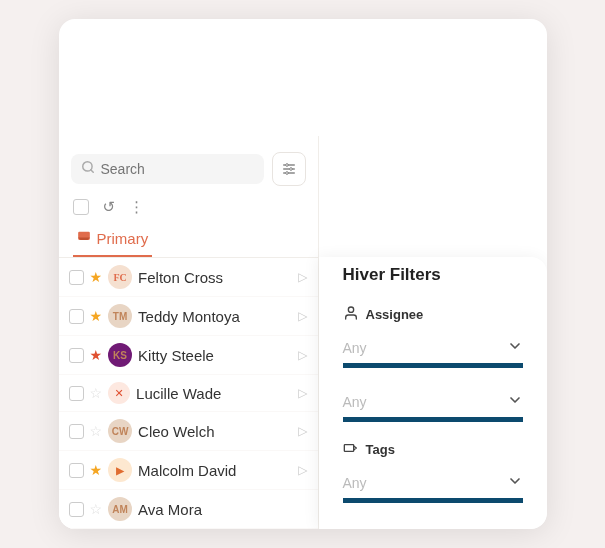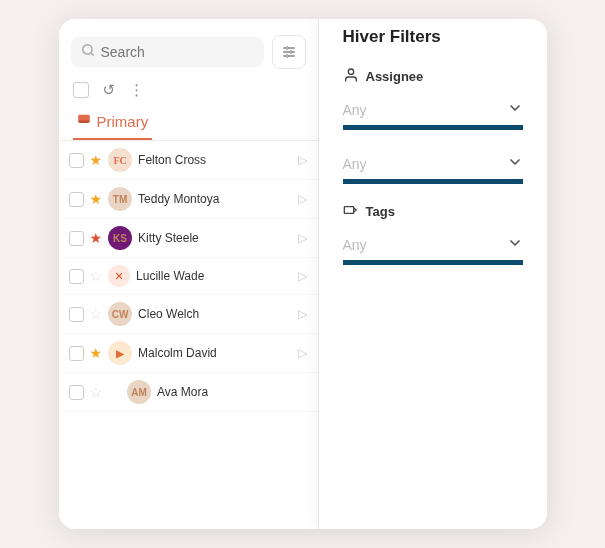--- a/index.html
+++ b/index.html
@@ -15,20 +15,21 @@
     }
     .window {
       width: 488px;
       height: 510px;
       background: #fff;
       border-radius: 16px;
       box-shadow: 0 4px 32px rgba(0,0,0,0.10);
       display: flex;
       overflow: hidden;
       position: relative;
+      align-items: flex-end;
     }
     
     .email-panel {
       width: 260px;
       background: #fff;
       border-right: 1px solid #f0ede9;
       display: flex;
       flex-direction: column;
       flex-shrink: 0;
     }
@@ -146,21 +147,21 @@
       display: flex;
       align-items: center;
       justify-content: center;
       font-size: 10px;
       font-weight: 600;
       color: #c0845a;
       flex-shrink: 0;
     }
     .avatar-circle.orange { background: #f5e0d0; color: #e06c4c; font-family: Liberation Serif, serif; }
     .email-name {
-      font-size: 12px;
+      font-size: 15px;
       color: #333;
       font-weight: 500;
       flex: 1;
     }
     .arrow-icon {
       font-size: 12px;
       color: #ccc;
     }
     
     .status-icon {
@@ -318,21 +319,21 @@
         <div class="email-checkbox"></div>
         <span class="star filled">★</span>
         <div class="avatar-circle orange" style="background:#fde8d0;color:#e06c30;">▶</div>
         <span class="email-name">Malcolm David</span>
         <span class="arrow-icon">▷</span>
       </div>
 
       <div class="email-item">
         <div class="email-checkbox"></div>
         <span class="star empty">☆</span>
-        <div class="avatar-circle" style="background:#e8d5c4;color:#c0845a;margin-left:19px;">AM</div>
+        <div class="avatar-circle" style="background:#e8d5c4;color:#c0845a;">AM</div>
         <span class="email-name">Ava Mora</span>
       </div>
 
     </div>
   </div>
 
   <div class="filters-panel">
     <div class="filters-title">Hiver Filters</div>
 
     <div class="filter-section">

